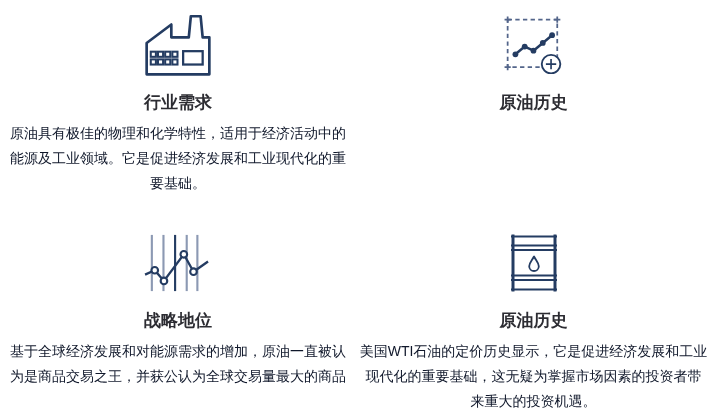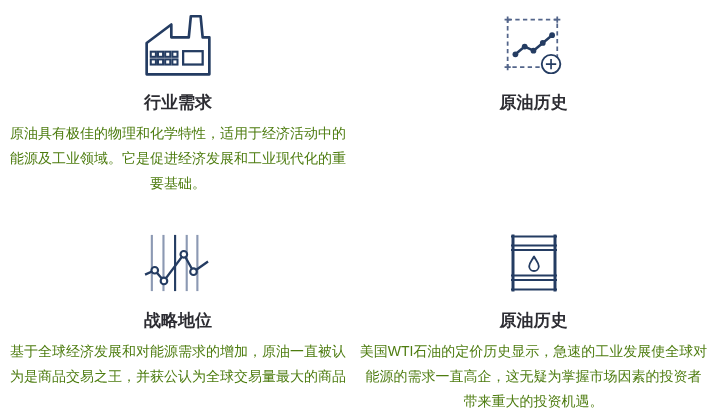--- a/index.html
+++ b/index.html
@@ -36,21 +36,21 @@
     margin: 14px 0 0 0;
     font-size: 17px;
     line-height: 21px;
     font-weight: bold;
     color: #2c2c32;
   }
   .feature-desc {
     margin: 8px auto 0 auto;
     font-size: 14px;
     line-height: 25px;
-    color: #4d7c0f;
+    color: #0f172a;
     width: 348px;
   }
   svg { display: block; }
 </style>
 </head>
 <body>
 
 <div class="page">
   <div class="grid">
 
@@ -119,17 +119,17 @@
           <line x1="2" y1="2.5" x2="48" y2="2.5" stroke="#243c62" stroke-width="2"></line>
           <line x1="2" y1="11.5" x2="48" y2="11.5" stroke="#243c62" stroke-width="2"></line>
           <line x1="2" y1="16" x2="48" y2="16" stroke="#243c62" stroke-width="2"></line>
           <line x1="2" y1="41.5" x2="48" y2="41.5" stroke="#243c62" stroke-width="2"></line>
           <line x1="2" y1="46" x2="48" y2="46" stroke="#243c62" stroke-width="2"></line>
           <line x1="2" y1="55.5" x2="48" y2="55.5" stroke="#243c62" stroke-width="2"></line>
           <path d="M25 22.5 C23 26.5 20.2 29 20.2 32.2 A4.8 4.8 0 0 0 29.8 32.2 C29.8 29 27 26.5 25 22.5 Z" fill="none" stroke="#243c62" stroke-width="1.8" stroke-linejoin="round"></path>
         </svg>
       </div>
       <div class="feature-title">原油历史</div>
-      <p class="feature-desc">美国WTI石油的定价历史显示，急速的工业发展使全球对能源的需求一直高企，这无疑为掌握市场因素的投资者带来重大的投资机遇。</p>
+      <p class="feature-desc">美国WTI石油的定价历史显示，它是促进经济发展和工业现代化的重要基础，这无疑为掌握市场因素的投资者带来重大的投资机遇。</p>
     </div>
 
   </div>
 </div>
 
 </body></html>

